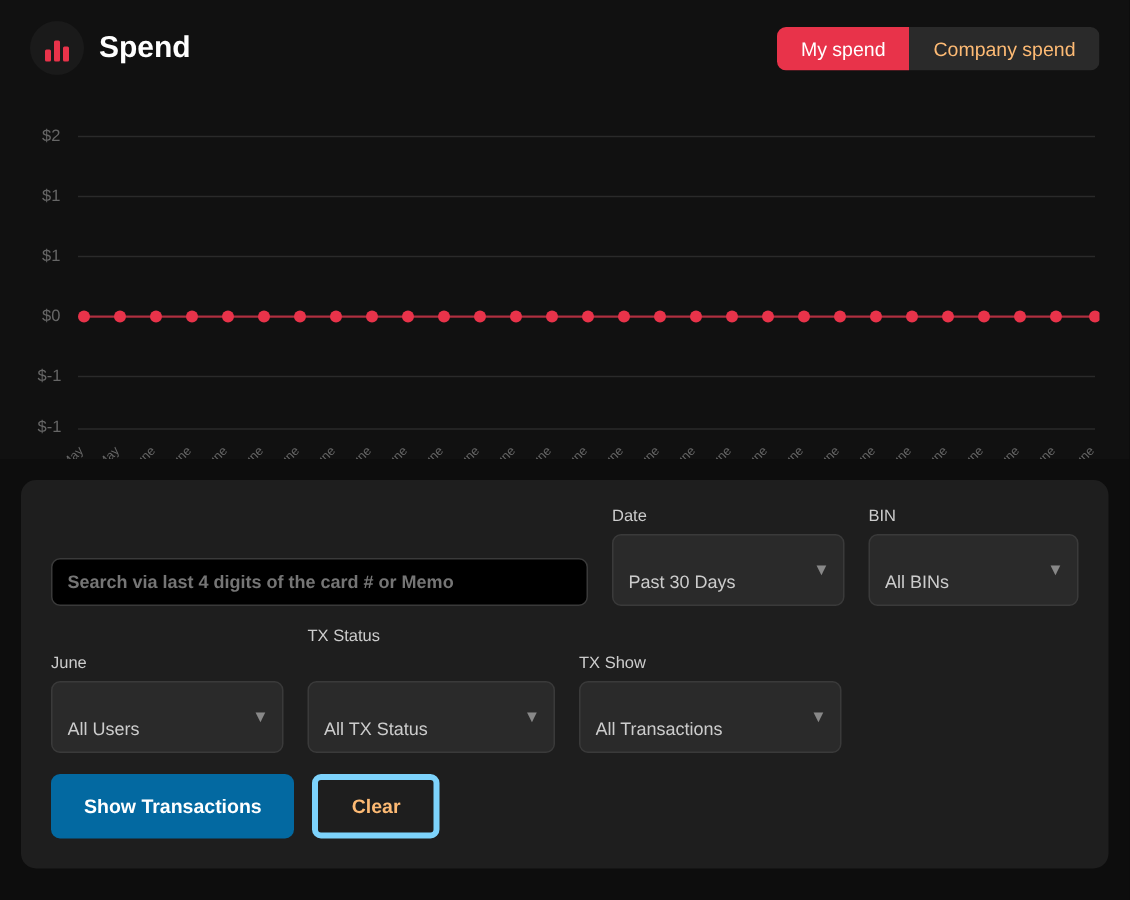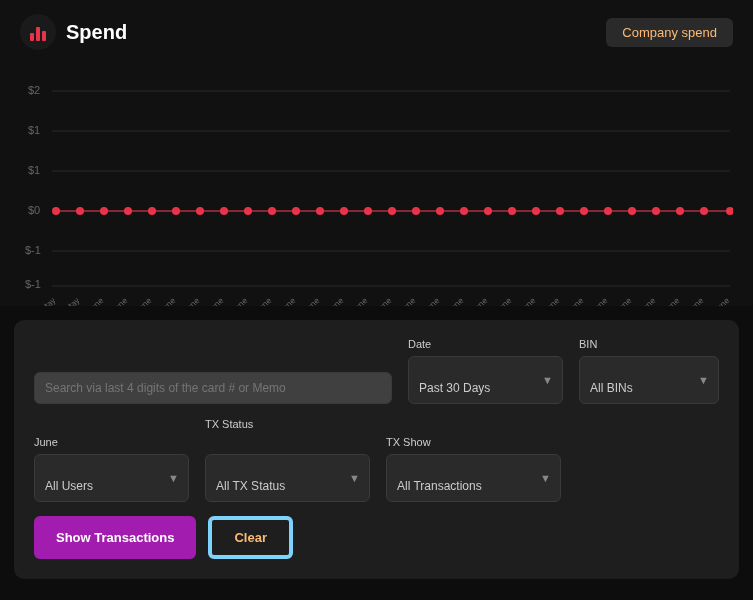--- a/index.html
+++ b/index.html
@@ -99,28 +99,29 @@
       flex-direction: column;
       gap: 6px;
     }
     .filter-label {
       font-size: 11px;
       color: #ccc;
       font-weight: 500;
       text-transform: none;
     }
     .filter-input {
-      background: #404040;
+      background: #000000;
       border: 1px solid #3a3a3a;
       border-radius: 6px;
       color: #aaa;
       font-size: 12px;
       padding: 8px 10px;
       outline: none;
       width: 100%;
+      font-weight: bold;
     }
     .filter-select-wrapper {
       position: relative;
       display: flex;
       align-items: center;
     }
     .filter-select {
       background: #2a2a2a;
       border: 1px solid #3a3a3a;
       border-radius: 6px;
@@ -145,21 +146,21 @@
     .fg-user { width: 155px; }
     .fg-tx-status { width: 165px; gap: 24px; }
     .fg-tx-type { width: 175px; }
 
     .filter-actions {
       display: flex;
       gap: 12px;
       margin-top: 4px;
     }
     .btn-show {
-      background: #a21caf;
+      background: #0369a1;
       color: #fff;
       border: none;
       border-radius: 6px;
       padding: 10px 22px;
       font-size: 13px;
       font-weight: 600;
       cursor: pointer;
     }
     .btn-clear {
       background: transparent;
@@ -180,20 +181,21 @@
     <div class="logo-icon">
       <div class="logo-bars">
         <div class="bar1"></div>
         <div class="bar2"></div>
         <div class="bar3"></div>
       </div>
     </div>
     <span class="header-title">Spend</span>
   </div>
   <div class="spend-toggle">
+    <button class="toggle-btn active">My spend</button>
     <button class="toggle-btn inactive">Company spend</button>
   </div>
 </div>
 
 <div class="chart-container">
   <svg class="chart-svg" viewBox="0 0 713 230" preserveAspectRatio="none">
 
     <text x="8" y="18" fill="#666" font-size="11" font-family="sans-serif">$2</text>
     <text x="8" y="58" fill="#666" font-size="11" font-family="sans-serif">$1</text>
     <text x="8" y="98" fill="#666" font-size="11" font-family="sans-serif">$1</text>

